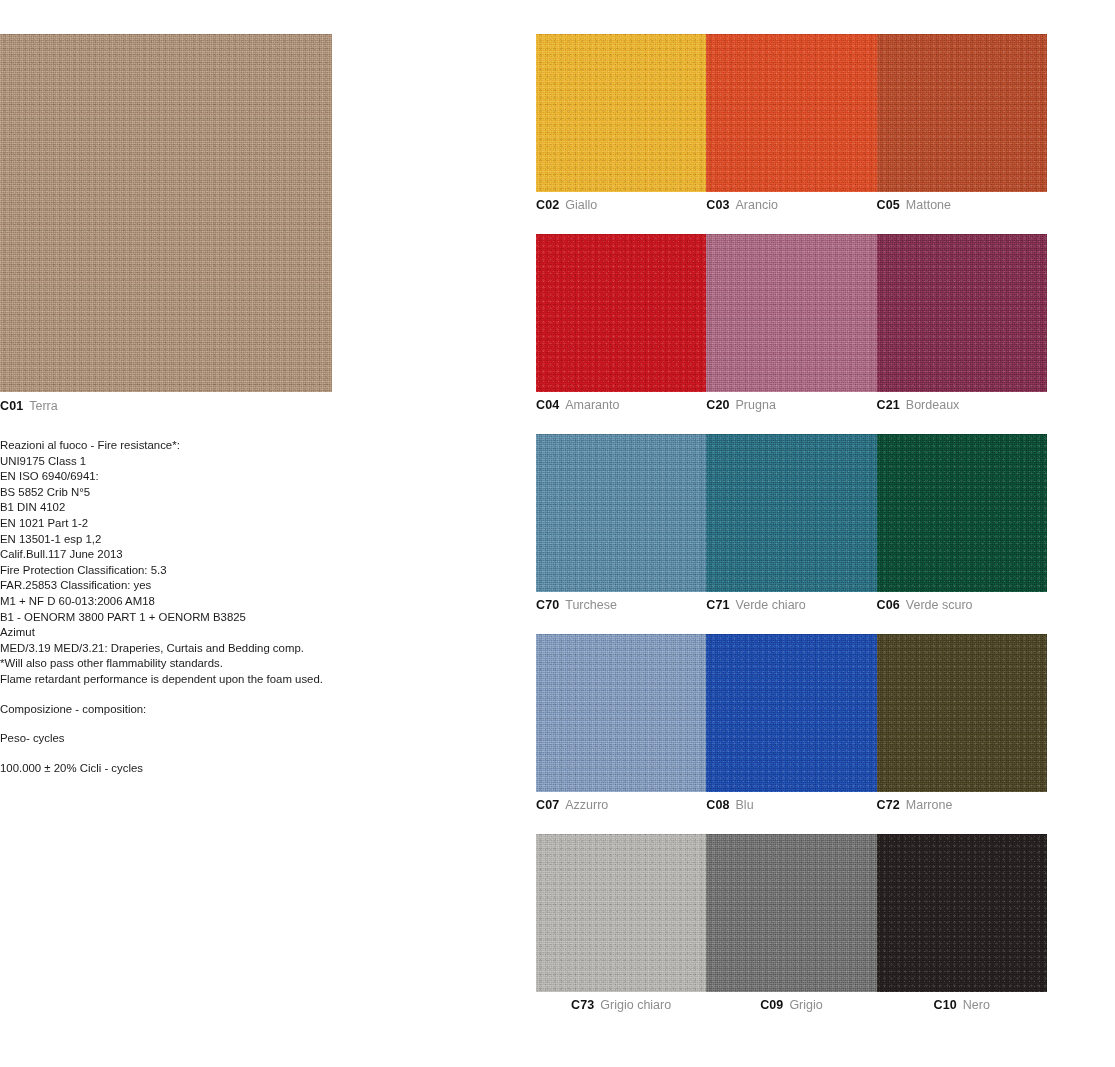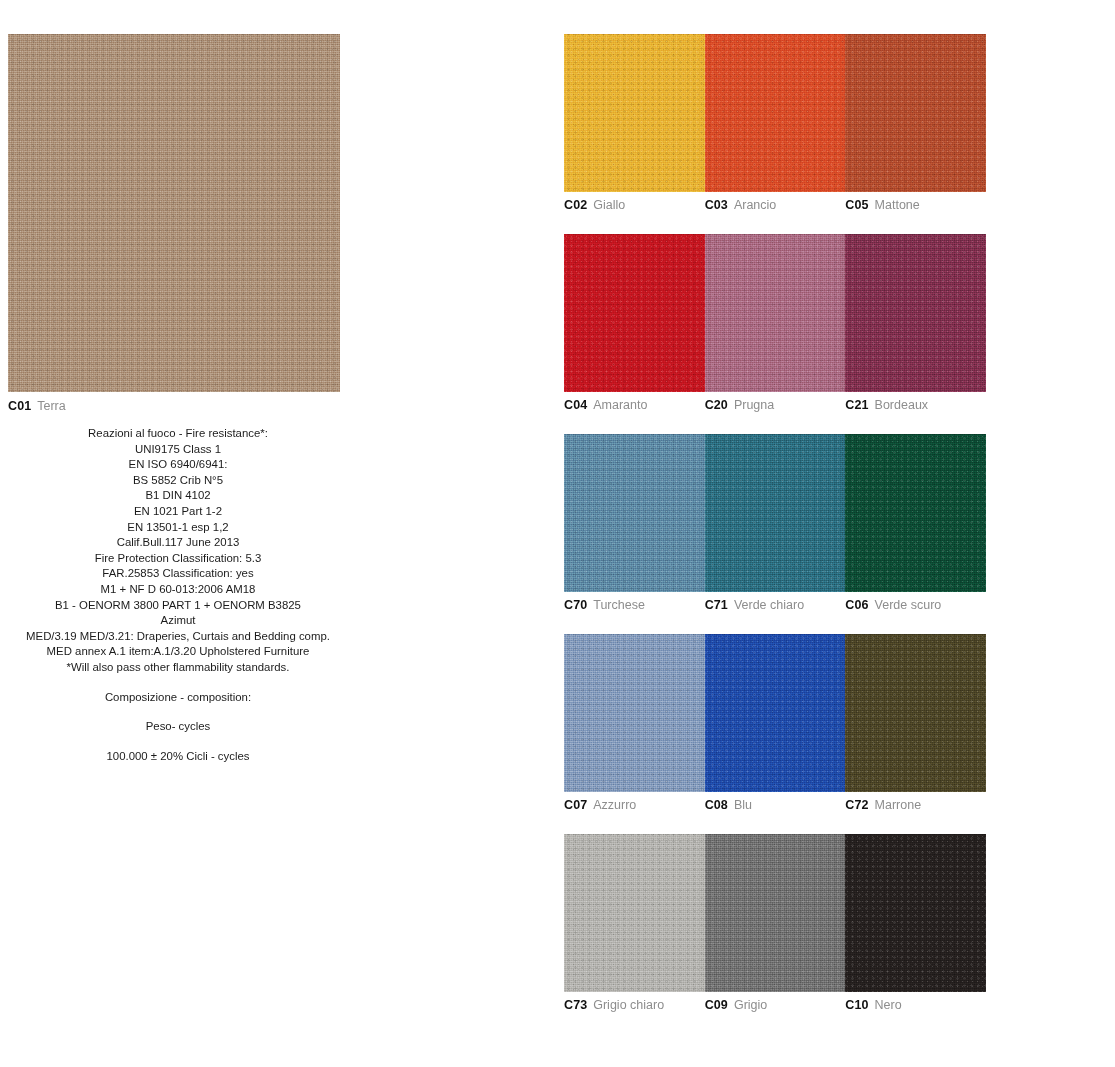--- a/index.html
+++ b/index.html
@@ -13,21 +13,21 @@
     height: 1067px;
     position: relative;
     font-family: "Liberation Sans", sans-serif;
     color: #1a1a1a;
     overflow: hidden;
   }
 
   
   #left-column {
     position: absolute;
-    left: 8px;
+    left: 0;
     top: 34px;
     width: 340px;
   }
 
   #main-swatch-block { width: 332px; }
 
   .swatch {
     position: relative;
     overflow: hidden;
     background-repeat: repeat;
@@ -72,42 +72,41 @@
     color: #111111;
     letter-spacing: .1px;
   }
   .caption .name {
     color: #8d8d8d;
     margin-left: 6px;
   }
 
   
   #spec-text {
-    margin-top: 12px;
+    margin-top: 24px;
     font-size: 11.4px;
     line-height: 15.6px;
     color: #1b1b1b;
-    text-align: center;
   }
   #spec-text .para { margin: 0 0 14px 0; }
   #spec-text .para:last-child { margin-bottom: 0; }
   #spec-text .line { white-space: nowrap; }
 
   
   #swatch-grid {
     position: absolute;
-    left: 564px;
+    left: 536px;
     top: 34px;
-    width: 422px;
+    width: 511px;
   }
   .grid-row {
     display: flex;
     margin-bottom: 21px;
   }
-  .grid-row:last-child { margin-bottom: 0; }
+  .grid-row:last-child { margin-bottom: 0; text-align: center; }
   .grid-cell { width: 170.3px; }
   .grid-cell .swatch { height: 158px; width: 100%; }
   .grid-cell .caption { margin-top: 6px; }
 </style>
 </head>
 <body>
 
 <div id="left-column">
 
   <div id="main-swatch-block">
@@ -130,22 +129,22 @@
       <div class="line">B1 DIN 4102</div>
       <div class="line">EN 1021 Part 1-2</div>
       <div class="line">EN 13501-1 esp 1,2</div>
       <div class="line">Calif.Bull.117 June 2013</div>
       <div class="line">Fire Protection Classification: 5.3</div>
       <div class="line">FAR.25853 Classification: yes</div>
       <div class="line">M1 + NF D 60-013:2006 AM18</div>
       <div class="line">B1 - OENORM 3800 PART 1 + OENORM B3825</div>
       <div class="line">Azimut</div>
       <div class="line">MED/3.19 MED/3.21: Draperies, Curtais and Bedding comp.</div>
-      <div class="line">MED annex A.1 item:A.1/3.20 Upholstered Furniture</div>
       <div class="line">*Will also pass other flammability standards.</div>
+      <div class="line">Flame retardant performance is dependent upon the foam used.</div>
     </div>
 
     <div class="para">
       <div class="line">Composizione - composition:</div>
     </div>
 
     <div class="para">
       <div class="line">Peso- cycles</div>
     </div>
 

